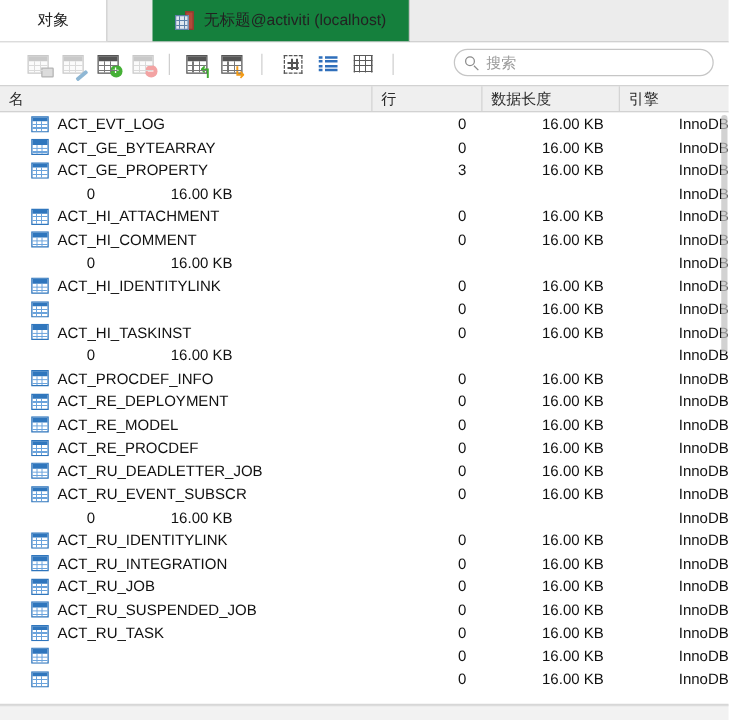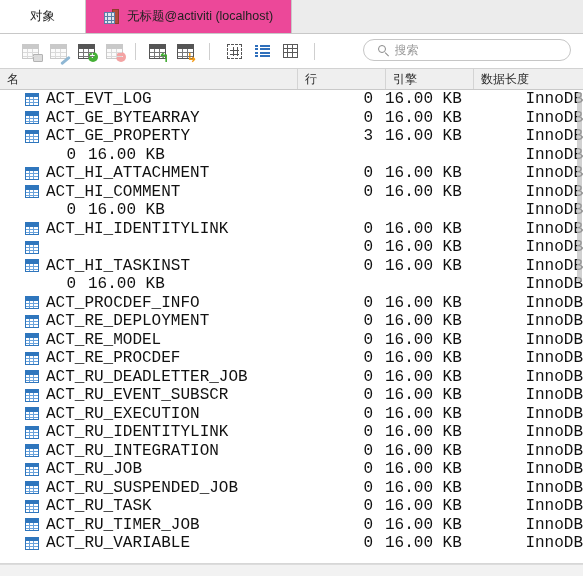--- a/index.html
+++ b/index.html
@@ -27,32 +27,33 @@
 
   
   .tabbar {
     height: 33px;
     min-height: 33px;
     background: #ececec;
     display: flex;
     align-items: stretch;
     border-bottom: 1px solid #c8c8c8;
     position: relative;
+    gap: 36px;
   }
   .tab {
     display: flex;
     align-items: center;
     justify-content: center;
     gap: 7px;
     padding: 0 18px;
     font-size: 12.5px;
     color: #222;
     box-sizing: border-box;
     border-right: 1px solid #c8c8c8;
-    background: #ec4899;
+    background: #15803d;
     cursor: default;
     white-space: nowrap;
   }
   .tab.active {
     background: #ffffff;
   }
   .tab-obj { min-width: 86px; }
 
   
   .db-icon {
@@ -262,21 +263,20 @@
     width: 100%;
     height: 100%;
     box-sizing: border-box;
     border: 1px solid #c6c6c6;
     border-radius: 11px;
     background: #ffffff;
     display: flex;
     align-items: center;
     padding-left: 8px;
     gap: 6px;
-    justify-content: center;
   }
   .mag {
     width: 11px; height: 11px;
     flex: none;
     position: relative;
   }
   .mag::before {
     content:"";
     position:absolute;
     left:0; top:0;
@@ -344,44 +344,43 @@
     border-bottom: 1px solid #d7d7d7;
   }
   .rows {
     position: absolute;
     left: 0; top: 0; right: 0;
   }
   .row {
     height: 18.5px;
     display: flex;
     align-items: center;
-    font-size: 16px;
+    font-size: 12px;
     color: #111;
     cursor: default;
     white-space: nowrap;
-    font-family: Liberation Mono, monospace;
   }
   .c-name {
     width: 297px;
     display: flex;
     align-items: center;
     gap: 7px;
     padding-left: 25px;
     box-sizing: border-box;
     overflow: hidden;
   }
   .c-rows {
     width: 88px;
     text-align: right;
     padding-right: 12px;
     box-sizing: border-box;
   }
   .c-len {
     width: 110px;
-    text-align: left;
+    text-align: right;
     padding-right: 12px;
     box-sizing: border-box;
   }
   .c-engine {
     flex: 1;
     padding-left: 2px;
     box-sizing: border-box;
     text-align: right;
   }
 
@@ -512,22 +511,22 @@
       <div class="search-box">
         <span class="mag"></span>
         <input class="search-input" type="text" placeholder="搜索" style="">
       </div>
     </div>
   </div>
 
   <div class="colhead">
     <div class="ch ch-name">名</div>
     <div class="ch ch-rows">行</div>
+    <div class="ch ch-len">数据长度</div>
     <div class="ch ch-engine">引擎</div>
-    <div class="ch ch-len">数据长度</div>
   </div>
 
   <div class="body-wrap">
     <div class="rows" id="rows">
         <div class="row">
           <div class="c-name">
             <span class="tbl-icon"></span>
             <span>ACT_EVT_LOG</span>
           </div>
           <div class="c-rows">0</div>
@@ -659,24 +658,20 @@
         <div class="row">
           <div class="c-name">
             <span class="tbl-icon"></span>
             <span>ACT_RU_EVENT_SUBSCR</span>
           </div>
           <div class="c-rows">0</div>
           <div class="c-len">16.00 KB</div>
           <div class="c-engine">InnoDB</div>
         </div>
         <div class="row">
-          <div class="c-name">
-            <span class="tbl-icon"></span>
-            <span>ACT_RU_EXECUTION</span>
-          </div>
           <div class="c-rows">0</div>
           <div class="c-len">16.00 KB</div>
           <div class="c-engine">InnoDB</div>
         </div>
         <div class="row">
           <div class="c-name">
             <span class="tbl-icon"></span>
             <span>ACT_RU_IDENTITYLINK</span>
           </div>
           <div class="c-rows">0</div>
@@ -715,30 +710,28 @@
             <span class="tbl-icon"></span>
             <span>ACT_RU_TASK</span>
           </div>
           <div class="c-rows">0</div>
           <div class="c-len">16.00 KB</div>
           <div class="c-engine">InnoDB</div>
         </div>
         <div class="row">
           <div class="c-name">
             <span class="tbl-icon"></span>
-            <span>ACT_RU_TIMER_JOB</span>
-          </div>
-          <div class="c-rows">0</div>
-          <div class="c-len">16.00 KB</div>
-          <div class="c-engine">InnoDB</div>
-        </div>
-        <div class="row">
-          <div class="c-name">
-            <span class="tbl-icon"></span>
-            <span>ACT_RU_VARIABLE</span>
+          </div>
+          <div class="c-rows">0</div>
+          <div class="c-len">16.00 KB</div>
+          <div class="c-engine">InnoDB</div>
+        </div>
+        <div class="row">
+          <div class="c-name">
+            <span class="tbl-icon"></span>
           </div>
           <div class="c-rows">0</div>
           <div class="c-len">16.00 KB</div>
           <div class="c-engine">InnoDB</div>
         </div>
       </div>
     <div class="vscroll"></div>
   </div>
 
   <div class="bottom-strip"></div>

